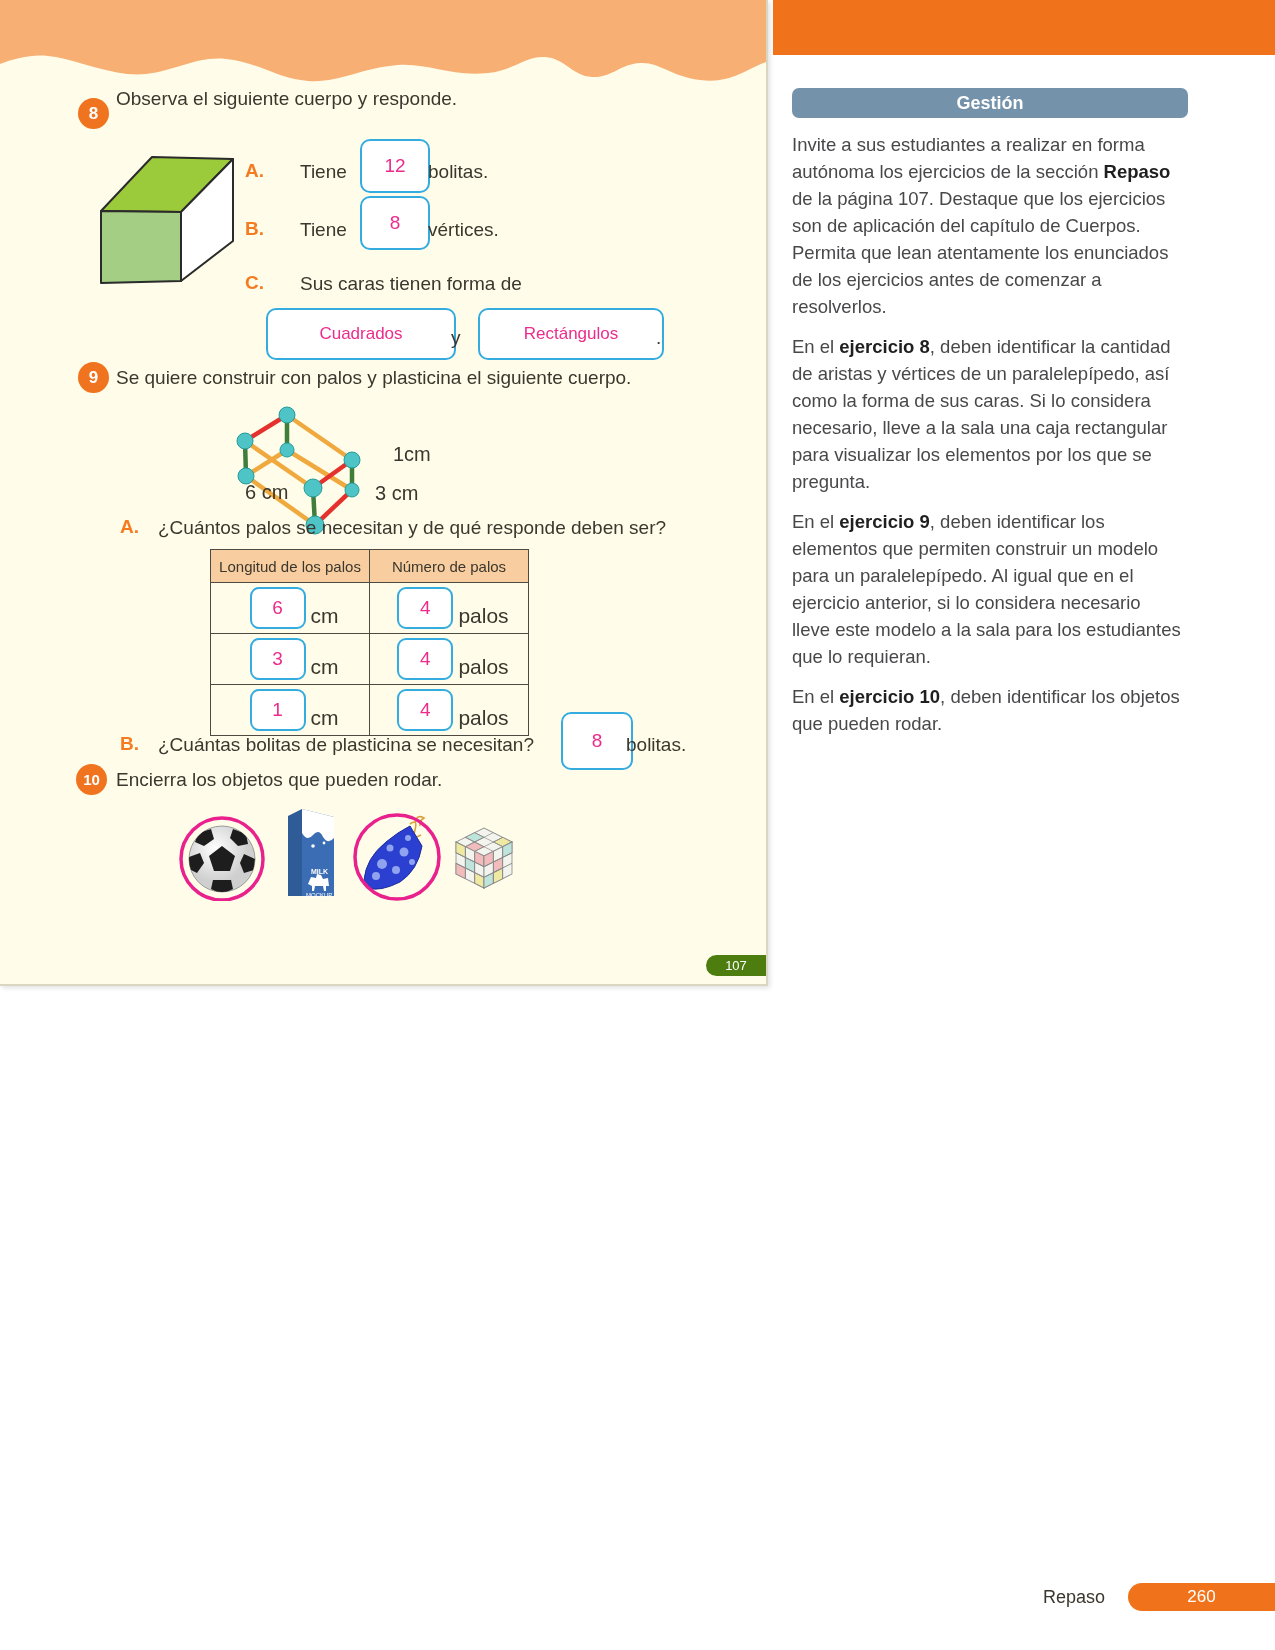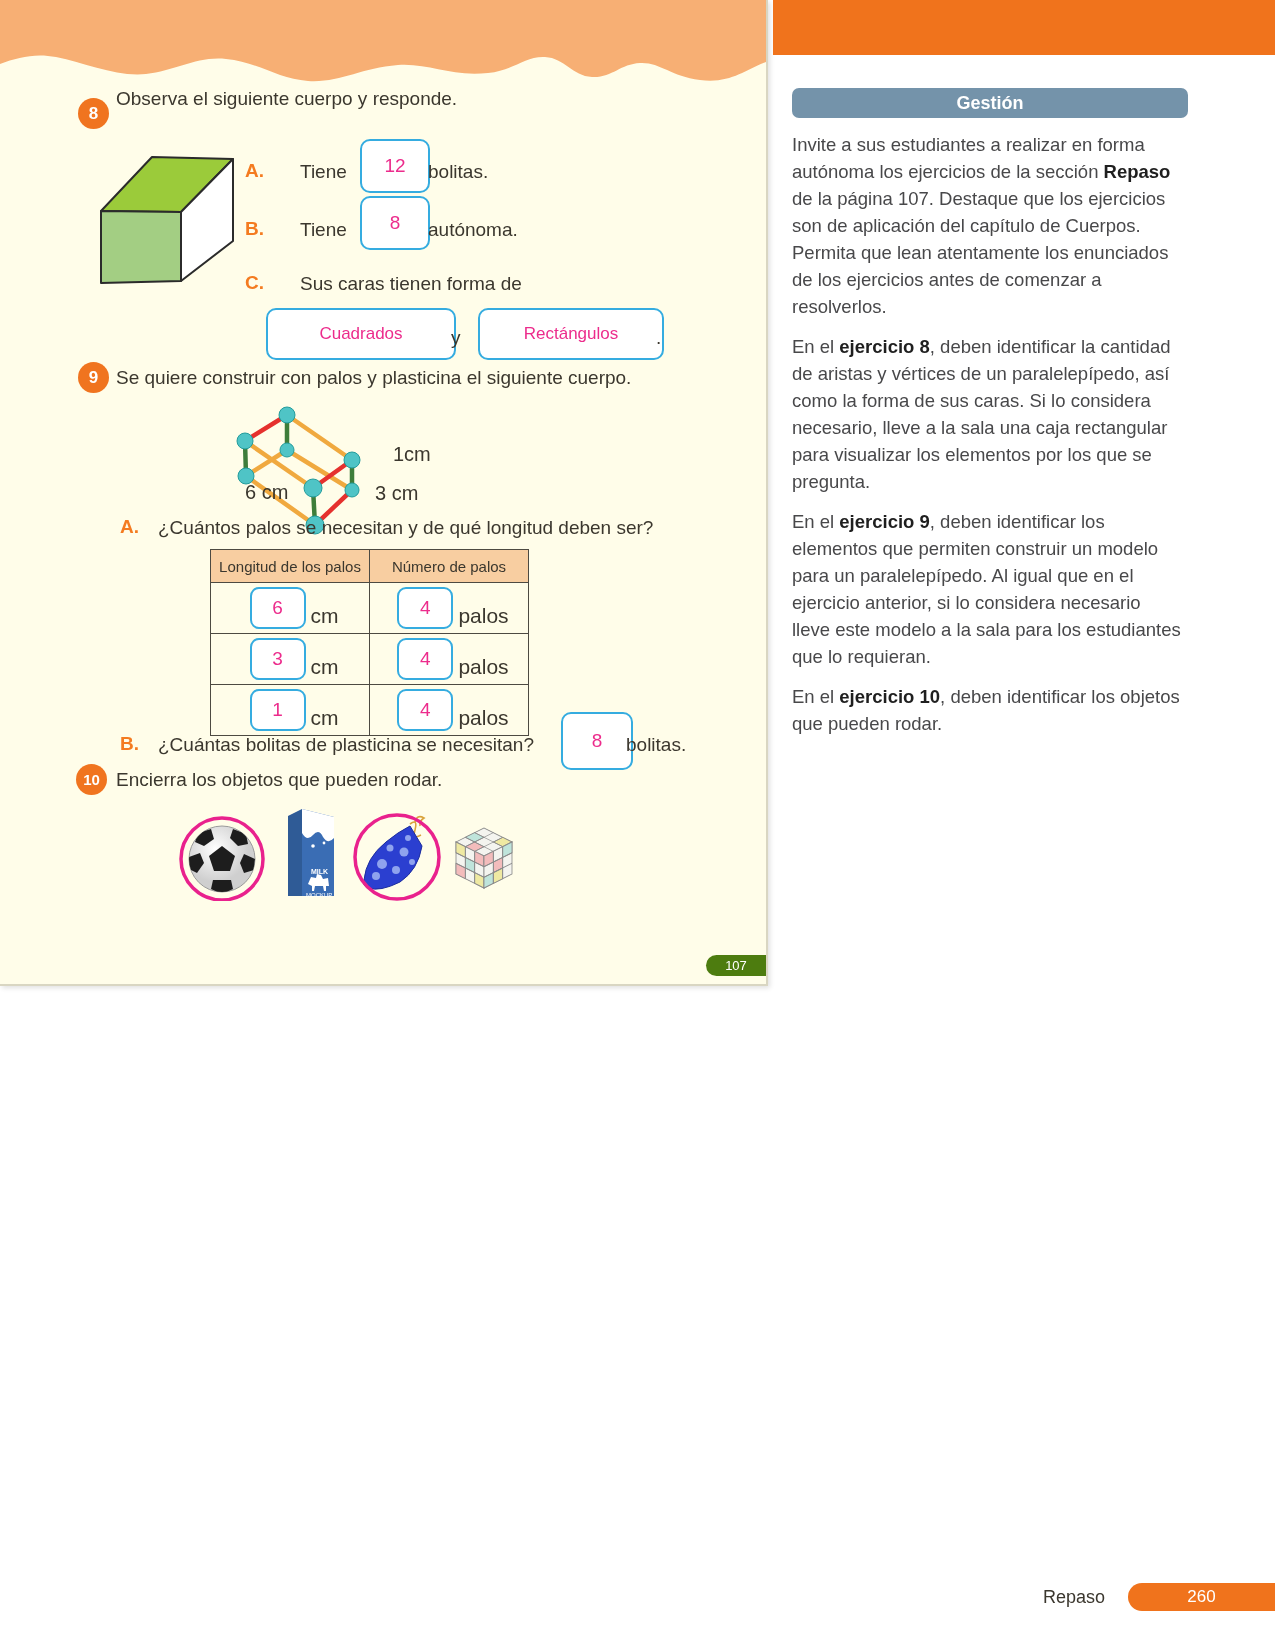--- a/index.html
+++ b/index.html
@@ -71,21 +71,21 @@
     </svg>
 
     <div class="abs olabel" style="left:245px;top:160px">A.</div>
     <div class="abs stext" style="left:300px;top:161px">Tiene</div>
     <div class="abs ans-box" style="left:352px;top:139px;width:66px;height:50px;font-size:19px">12</div>
     <div class="abs stext" style="left:428px;top:161px">bolitas.</div>
 
     <div class="abs olabel" style="left:245px;top:218px">B.</div>
     <div class="abs stext" style="left:300px;top:219px">Tiene</div>
     <div class="abs ans-box" style="left:352px;top:196px;width:66px;height:50px;font-size:19px">8</div>
-    <div class="abs stext" style="left:428px;top:219px">autónoma.</div>
+    <div class="abs stext" style="left:428px;top:219px">vértices.</div>
 
     <div class="abs olabel" style="left:245px;top:272px">C.</div>
     <div class="abs stext" style="left:300px;top:273px">Sus caras tienen forma de</div>
     <div class="abs ans-box" style="left:258px;top:308px;width:186px;height:48px;font-size:17px">Cuadrados</div>
     <div class="abs stext" style="left:451px;top:327px">y</div>
     <div class="abs ans-box" style="left:470px;top:308px;width:182px;height:48px;font-size:17px">Rectángulos</div>
     <div class="abs stext" style="left:656px;top:327px">.</div>
 
     <div class="abs badge" style="left:78px;top:362px">9</div>
     <div class="abs stext" style="left:116px;top:367px">Se quiere construir con palos y plasticina el siguiente cuerpo.</div>
@@ -114,21 +114,21 @@
           <circle cx="78" cy="95" r="9"></circle>
         <circle cx="117" cy="97" r="7"></circle>
           <circle cx="80" cy="132" r="9"></circle>
       </g>
       <text x="158" y="68" font-size="20" fill="#3B372E">1cm</text>
       <text x="10" y="106" font-size="20" fill="#3B372E">6 cm</text>
       <text x="140" y="107" font-size="20" fill="#3B372E">3 cm</text>
     </svg>
 
     <div class="abs olabel" style="left:120px;top:516px">A.</div>
-    <div class="abs stext" style="left:158px;top:517px">¿Cuántos palos se necesitan y de qué longitud deben ser?</div>
+    <div class="abs stext" style="left:158px;top:517px">¿Cuántos palos se necesitan y de qué responde deben ser?</div>
 
     <table class="abs palos" style="left:210px;top:549px">
       <tbody>
           <tr>
         <th>Longitud de los palos</th>
         <th>Número de palos</th>
       </tr>
       <tr>
         <td>
               <div class="cellflex">

